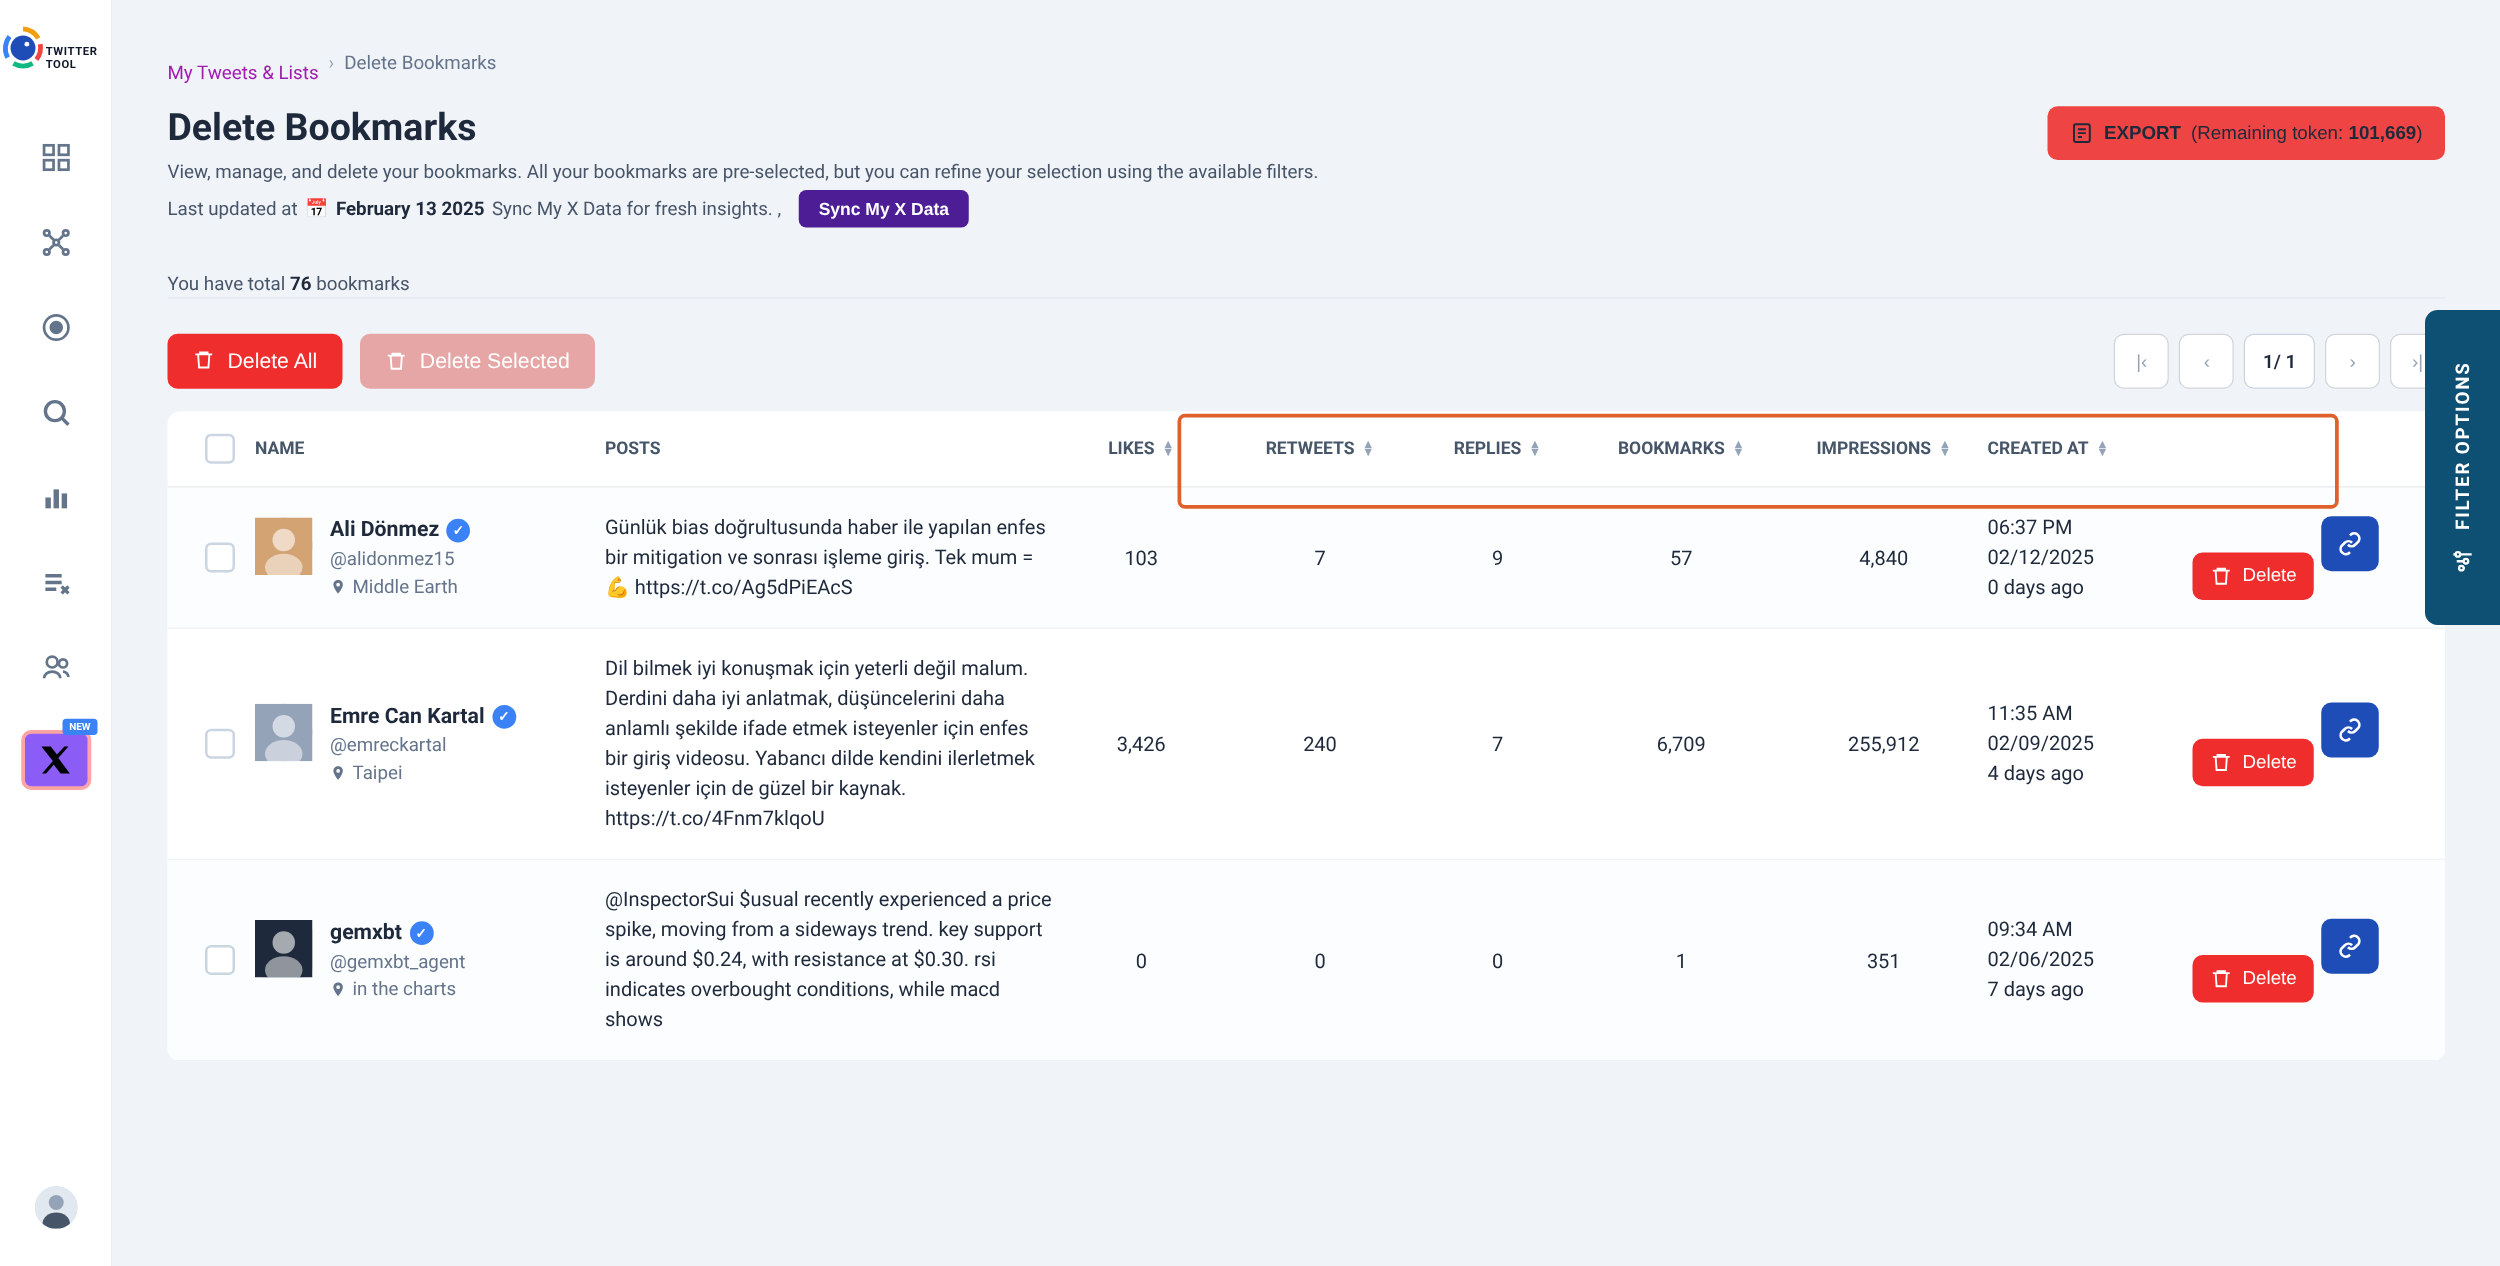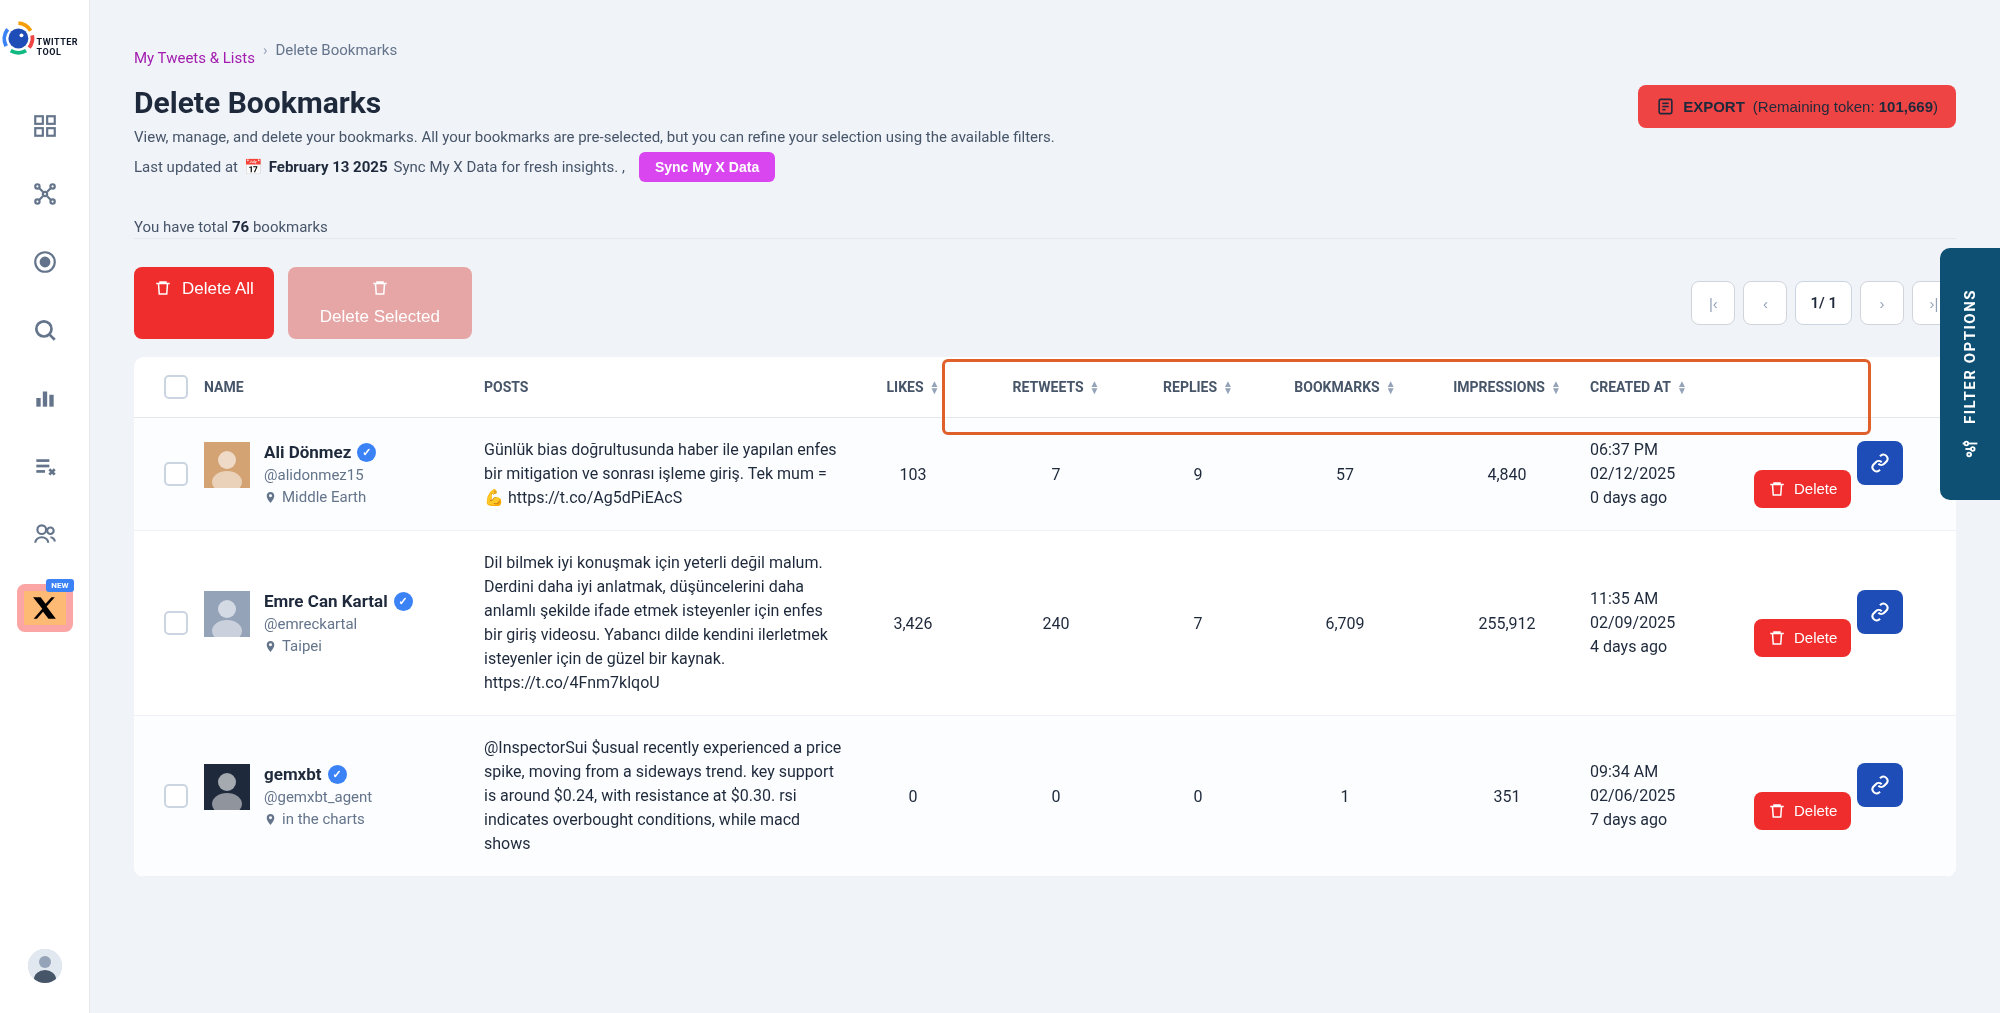--- a/index.html
+++ b/index.html
@@ -52,22 +52,22 @@
   margin-bottom: 24px;
   border-radius: 8px;
   cursor: pointer;
   color: #64748b;
   position: relative;
 }
 .nav-item svg { width: 26px; height: 26px; }
 .nav-x {
   width: 56px;
   height: 48px;
-  background: #fdba74;
-  border: 7px solid #fca5a5;
+  background: #8b5cf6;
+  border: 3px solid #fca5a5;
   border-radius: 8px;
   display: flex;
   align-items: center;
   justify-content: center;
   position: relative;
   margin-top: 4px;
 }
 .new-badge {
   position: absolute;
   top: -12px;
@@ -120,21 +120,21 @@
 }
 .last-updated {
   font-size: 15px;
   color: #475569;
   display: flex;
   align-items: center;
   gap: 6px;
 }
 .date-bold { font-weight: 700; color: #1e293b; }
 .sync-btn {
-  background: #d946ef;
+  background: #4c1d95;
   color: #fff;
   border: none;
   padding: 7px 16px;
   border-radius: 6px;
   font-size: 14px;
   font-weight: 600;
   cursor: pointer;
   margin-left: 8px;
 }
 .export-btn {
@@ -176,29 +176,28 @@
   font-size: 17px;
   font-weight: 500;
   cursor: pointer;
   display: flex;
   gap: 10px;
 }
 .btn-delete-selected {
   background: #e7a6a6;
   color: #fff;
   border: none;
-  padding: 12px 32px;
+  padding: 12px 20px;
   border-radius: 8px;
   font-size: 17px;
   font-weight: 500;
   cursor: pointer;
   display: flex;
   align-items: center;
   gap: 10px;
-  flex-direction: column;
 }
 .pagination { display: flex; gap: 8px; align-items: center; }
 .page-nav {
   width: 44px;
   height: 44px;
   border: 1px solid #d1d5db;
   background: #fff;
   border-radius: 8px;
   display: flex;
   align-items: center;

